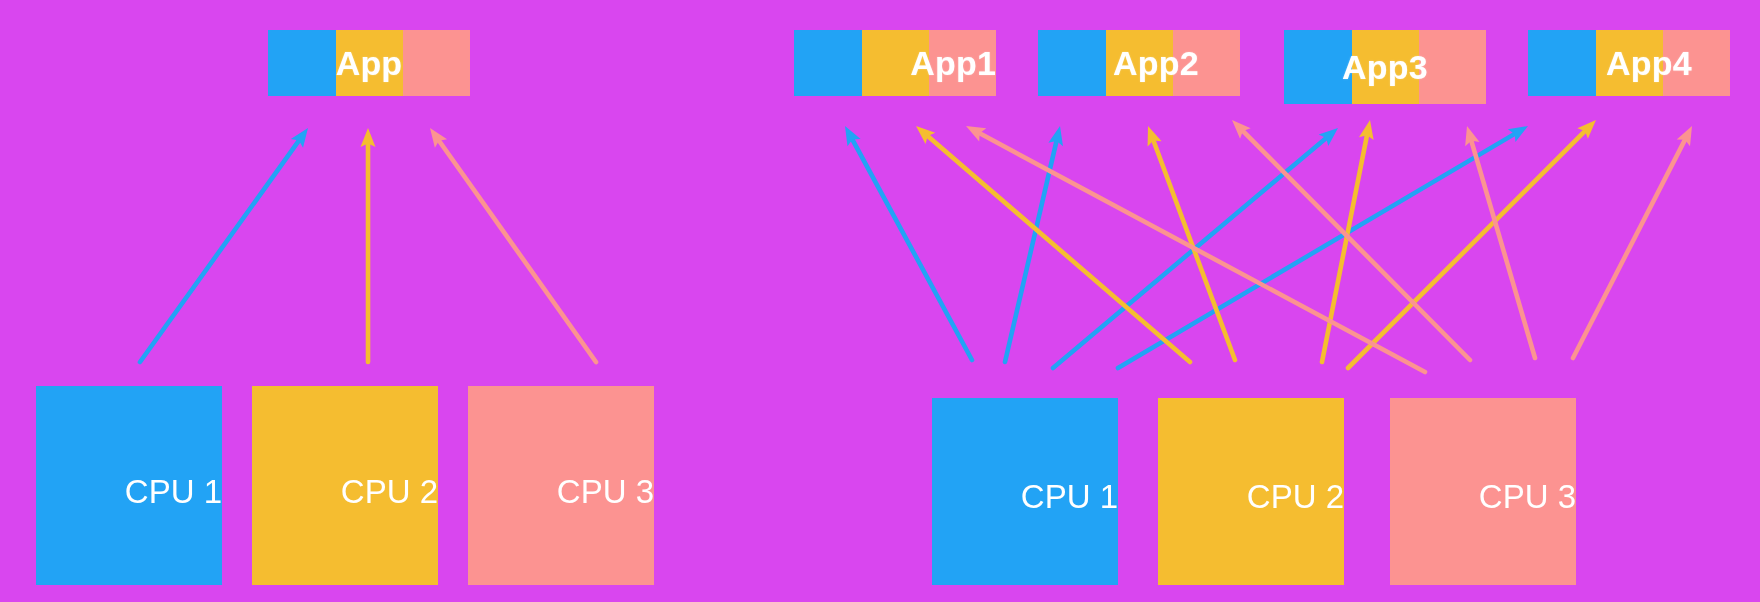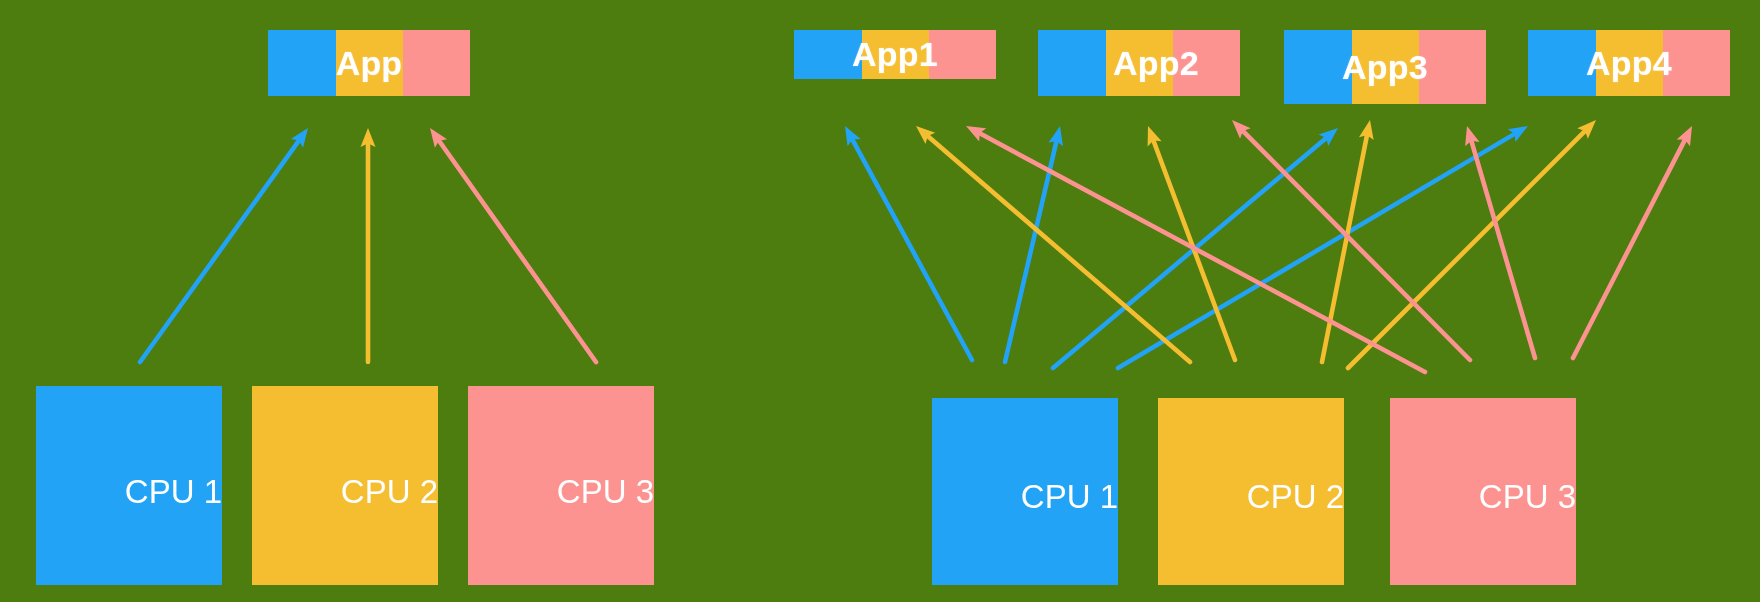--- a/index.html
+++ b/index.html
@@ -1,17 +1,17 @@
 <!DOCTYPE html>
 <html><head>
 <meta charset="utf-8">
 <style>
   html,body{margin:0;padding:0;background:#ffffff;}
   body{width:1760px;height:602px;font-family:"Liberation Sans",sans-serif;overflow:hidden;}
-  #stage{position:relative;width:1760px;height:602px;background:#4d7c0f;}
+  #stage{position:relative;width:1760px;height:602px;background:#d946ef;}
   .app-box{position:absolute;display:flex;align-items:center;justify-content:center;}
   .app-seg{position:absolute;top:0;bottom:0;}
   .app-label{position:relative;z-index:3;color:#ffffff;font-weight:bold;letter-spacing:.2px;
              text-shadow:0 0 2px rgba(255,255,255,.35);}
   .cpu-box{position:absolute;display:flex;align-items:flex-end;justify-content:flex-end;}
   .cpu-label{color:#ffffff;font-weight:400;}
   svg.links{position:absolute;left:0;top:0;width:1760px;height:602px;pointer-events:none;z-index:2;}
 </style>
 </head>
 <body>
@@ -88,39 +88,39 @@
       </div>
       <div class="cpu-box" style="left: 36px; top: 386px; width: 186px; height: 199px; background: rgb(34, 163, 245);">
         <span class="cpu-label" style="font-size: 33px; margin-bottom: 74px;">CPU 1</span>
       </div>
       <div class="cpu-box" style="left: 252px; top: 386px; width: 186px; height: 199px; background: rgb(245, 189, 48);">
         <span class="cpu-label" style="font-size: 33px; margin-bottom: 74px;">CPU 2</span>
       </div>
       <div class="cpu-box" style="left: 468px; top: 386px; width: 186px; height: 199px; background: rgb(252, 147, 145);">
         <span class="cpu-label" style="font-size: 33px; margin-bottom: 74px;">CPU 3</span>
       </div>
-      <div class="app-box" style="left: 794px; top: 30px; width: 202px; height: 49px;">
+      <div class="app-box" style="left: 794px; top: 30px; width: 202px; height: 66px; justify-content: flex-end;">
         <div class="app-seg" style="left: 0px; width: 68px; background: rgb(34, 163, 245);"></div>
         <div class="app-seg" style="left: 68px; width: 67px; background: rgb(245, 189, 48);"></div>
         <div class="app-seg" style="left: 135px; width: 67px; background: rgb(252, 147, 145);"></div>
         <span class="app-label" style="font-size: 34px;">App1</span>
       </div>
       <div class="app-box" style="left: 1038px; top: 30px; width: 236px; height: 66px;">
         <div class="app-seg" style="left: 0px; width: 68px; background: rgb(34, 163, 245);"></div>
         <div class="app-seg" style="left: 68px; width: 67px; background: rgb(245, 189, 48);"></div>
         <div class="app-seg" style="left: 135px; width: 67px; background: rgb(252, 147, 145);"></div>
         <span class="app-label" style="font-size: 34px;">App2</span>
       </div>
       <div class="app-box" style="left: 1284px; top: 30px; width: 202px; height: 74px;">
         <div class="app-seg" style="left: 0px; width: 68px; background: rgb(34, 163, 245);"></div>
         <div class="app-seg" style="left: 68px; width: 67px; background: rgb(245, 189, 48);"></div>
         <div class="app-seg" style="left: 135px; width: 67px; background: rgb(252, 147, 145);"></div>
         <span class="app-label" style="font-size: 34px;">App3</span>
       </div>
-      <div class="app-box" style="left: 1528px; top: 30px; width: 202px; height: 66px;">
+      <div class="app-box" style="left: 1528px; top: 30px; width: 202px; height: 66px; padding-left: 20px;">
         <div class="app-seg" style="left: 0px; width: 68px; background: rgb(34, 163, 245);"></div>
         <div class="app-seg" style="left: 68px; width: 67px; background: rgb(245, 189, 48);"></div>
         <div class="app-seg" style="left: 135px; width: 67px; background: rgb(252, 147, 145);"></div>
         <span class="app-label" style="font-size: 34px;">App4</span>
       </div>
       <div class="cpu-box" style="left: 932px; top: 398px; width: 186px; height: 187px; background: rgb(34, 163, 245);">
         <span class="cpu-label" style="font-size: 33px; margin-bottom: 69px;">CPU 1</span>
       </div>
       <div class="cpu-box" style="left: 1158px; top: 398px; width: 186px; height: 187px; background: rgb(245, 189, 48);">
         <span class="cpu-label" style="font-size: 33px; margin-bottom: 69px;">CPU 2</span>

